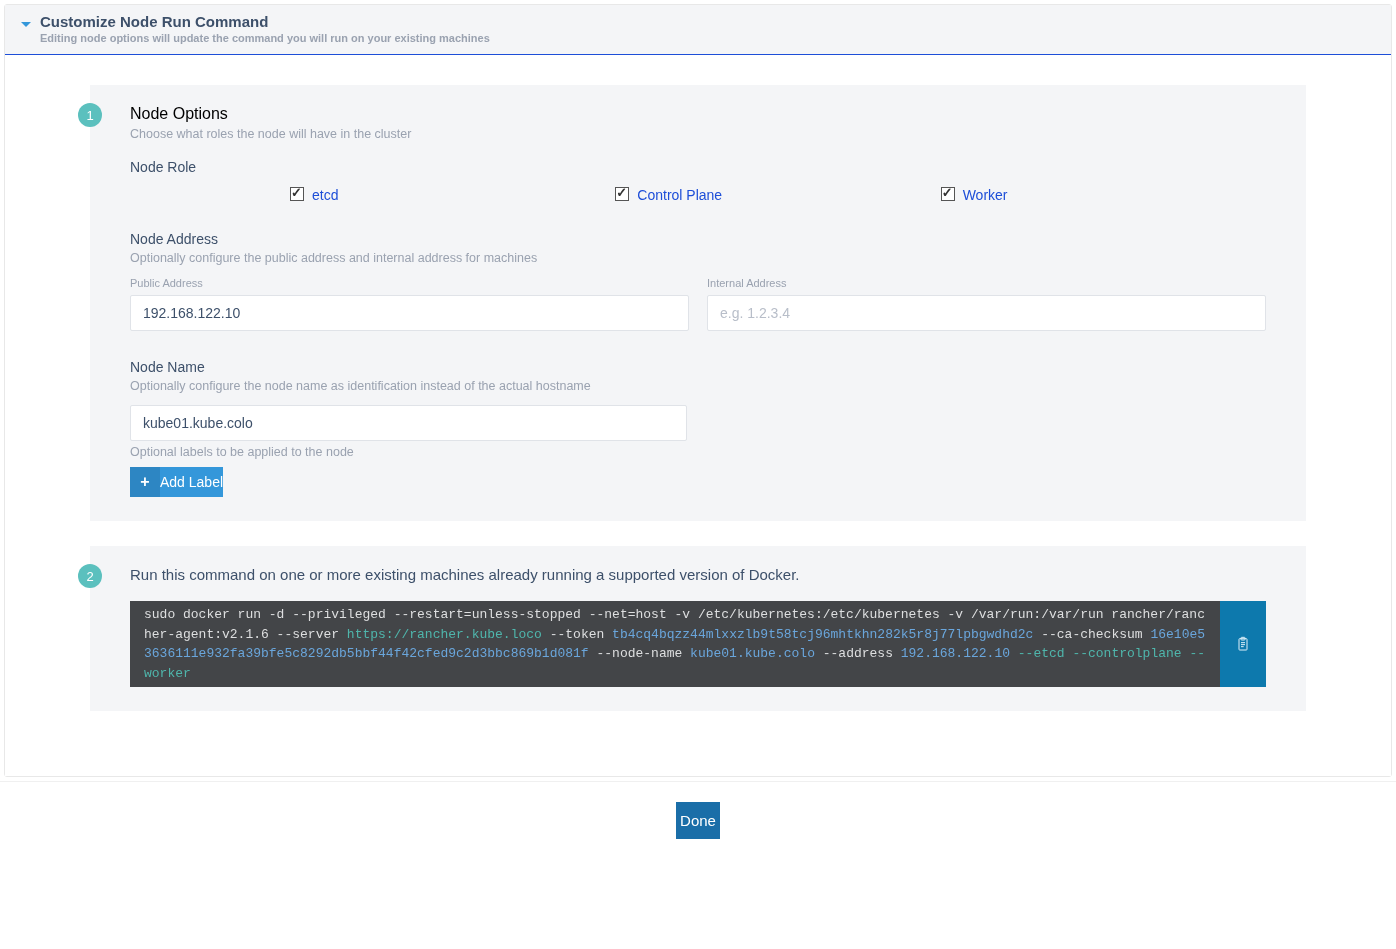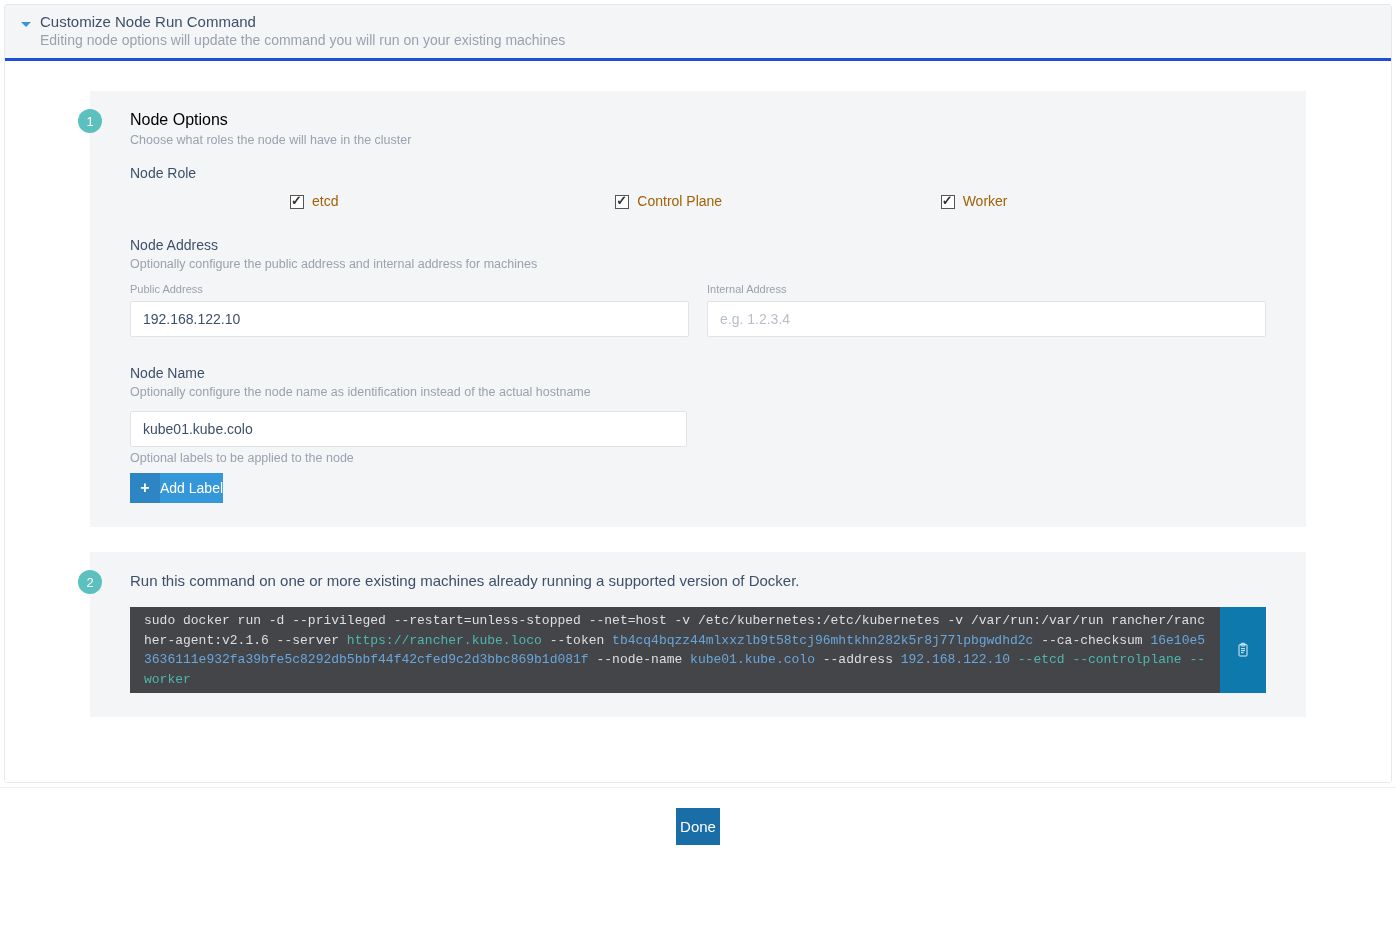--- a/index.html
+++ b/index.html
@@ -13,39 +13,40 @@
 .outer {
   border: 1px solid #e8e8e8;
   border-radius: 3px;
   margin: 4px;
   background: #f4f5f7;
 }
 .header-section {
   padding: 8px 15px 10px 15px;
   position: relative;
   background: #f4f5f7;
-  border-bottom: 3px solid #1d4ed8;
+  border-bottom: 1px solid #1d4ed8;
+  font-weight: bold;
 }
 .header-section .caret {
   position: absolute;
   left: 16px;
   top: 17px;
   width: 0; height: 0;
   border-left: 5px solid transparent;
   border-right: 5px solid transparent;
   border-top: 5px solid #3497da;
 }
 .header-title {
   margin-left: 20px;
   font-size: 15px;
   color: #3d506a;
 }
 .header-sub {
   margin-left: 20px;
-  font-size: 14px;
+  font-size: 11px;
   color: #9aa2b0;
   margin-top: 2px;
 }
 .body-section {
   background: #fff;
   padding: 30px 85px 40px 85px;
 }
 .step {
   background: #f4f5f7;
   position: relative;
@@ -80,24 +81,24 @@
   margin-top: 18px;
 }
 .role-row {
   display: flex;
   margin-top: 12px;
   padding-left: 160px;
 }
 .role-item {
   flex: 1;
   display: flex;
-  align-items: flex-end;
+  align-items: flex-start;
   gap: 8px;
   font-size: 14px;
-  color: #a16207;
+  color: #1d4ed8;
 }
 .checkbox {
   width: 14px; height: 14px;
   border: 1.5px solid #555;
   display: inline-flex;
   align-items: center;
   justify-content: center;
   background: #fff;
   position: relative;
 }

